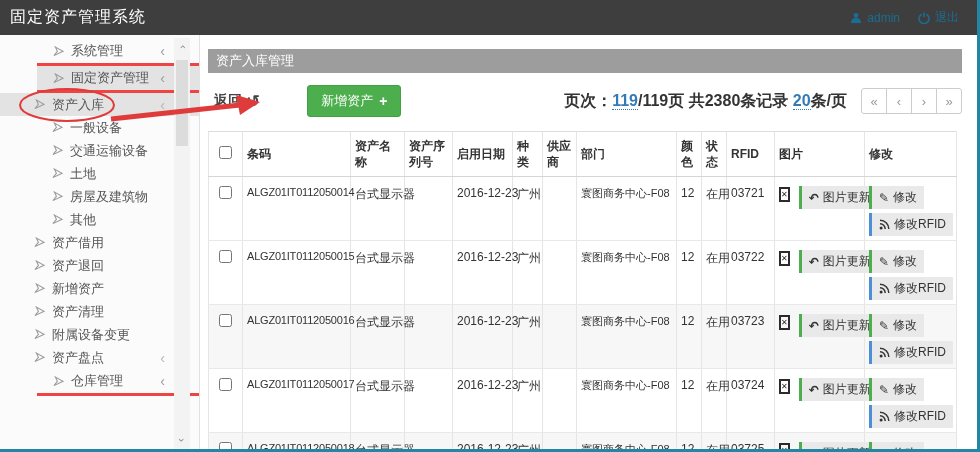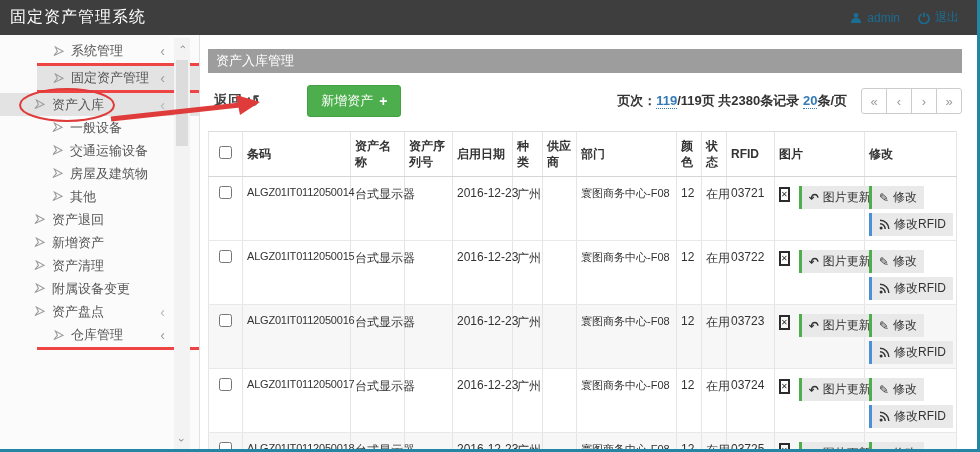--- a/index.html
+++ b/index.html
@@ -49,21 +49,21 @@
   .toolbar { margin-top:12px; display:flex; align-items:center;gap:33px; }
   .back-btn { display:inline-flex; align-items:center; gap:4px; font-size:14px; color:#454545;
               font-weight:bold; cursor:pointer; margin:0 14px 0 6px; }
   .back-btn .ret { font-size:17px; font-weight:bold; }
   .add-btn { display:inline-flex; align-items:center; gap:6px; background:#4cae4c;
              border:1px solid #43a143; color:#fff; font-size:13px; padding:6px 13px;
              border-radius:3px; cursor:pointer; }
   .add-btn .plus { font-weight:bold; font-size:14px; }
 
   .pager-zone { margin-left:auto; display:flex; align-items:center; gap:14px; }
-  .page-info { font-size:13px; color:#333; font-weight:bold; }
+  .page-info { font-size:16px; color:#333; font-weight:bold; }
   .page-info .lnk { color:#337ab7; border-bottom:1px dotted #337ab7; cursor:pointer; }
   .pager-group { display:flex; }
   .pager-btn { width:26px; height:26px; border:1px solid #ccc; background:#fff; color:#999;
                display:flex; align-items:center; justify-content:center; font-size:13px;
                margin-left:-1px; cursor:pointer; }
   .pager-btn:first-child { border-radius:3px 0 0 3px; margin-left:0; }
   .pager-btn:last-child { border-radius:0 3px 3px 0; }
 
   
   table { margin-top:14px; width:748px; border-collapse:collapse; table-layout:fixed;
@@ -170,29 +170,45 @@
               </svg>
             </span>
             <span class="lbl">交通运输设备</span>
           </div>
           <div class="side-item level-3">
             <span class="plane">
               <svg width="11" height="11" viewBox="0 0 12 12">
                 <path d="M1 10.5 L11 5.8 L2.6 1.2 L4.8 5.8 Z" fill="none" stroke="#9b9b9b" stroke-width="1.2"></path>
               </svg>
             </span>
+            <span class="lbl">土地</span>
+          </div>
+          <div class="side-item level-3">
+            <span class="plane">
+              <svg width="11" height="11" viewBox="0 0 12 12">
+                <path d="M1 10.5 L11 5.8 L2.6 1.2 L4.8 5.8 Z" fill="none" stroke="#9b9b9b" stroke-width="1.2"></path>
+              </svg>
+            </span>
             <span class="lbl">房屋及建筑物</span>
           </div>
           <div class="side-item level-3">
             <span class="plane">
               <svg width="11" height="11" viewBox="0 0 12 12">
                 <path d="M1 10.5 L11 5.8 L2.6 1.2 L4.8 5.8 Z" fill="none" stroke="#9b9b9b" stroke-width="1.2"></path>
               </svg>
             </span>
             <span class="lbl">其他</span>
+          </div>
+          <div class="side-item level-2">
+            <span class="plane">
+              <svg width="11" height="11" viewBox="0 0 12 12">
+                <path d="M1 10.5 L11 5.8 L2.6 1.2 L4.8 5.8 Z" fill="none" stroke="#9b9b9b" stroke-width="1.2"></path>
+              </svg>
+            </span>
+            <span class="lbl">资产借用</span>
           </div>
           <div class="side-item level-2">
             <span class="plane">
               <svg width="11" height="11" viewBox="0 0 12 12">
                 <path d="M1 10.5 L11 5.8 L2.6 1.2 L4.8 5.8 Z" fill="none" stroke="#9b9b9b" stroke-width="1.2"></path>
               </svg>
             </span>
             <span class="lbl">资产退回</span>
           </div>
           <div class="side-item level-2">

